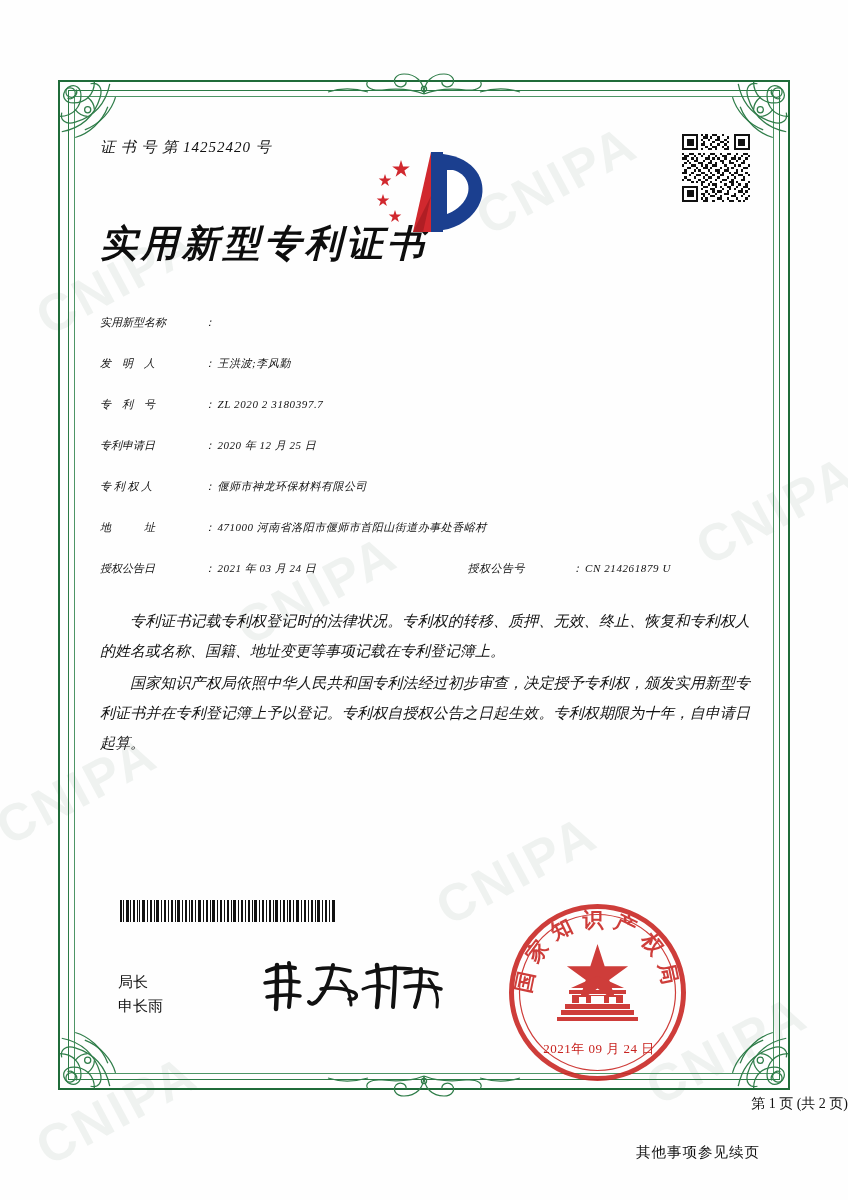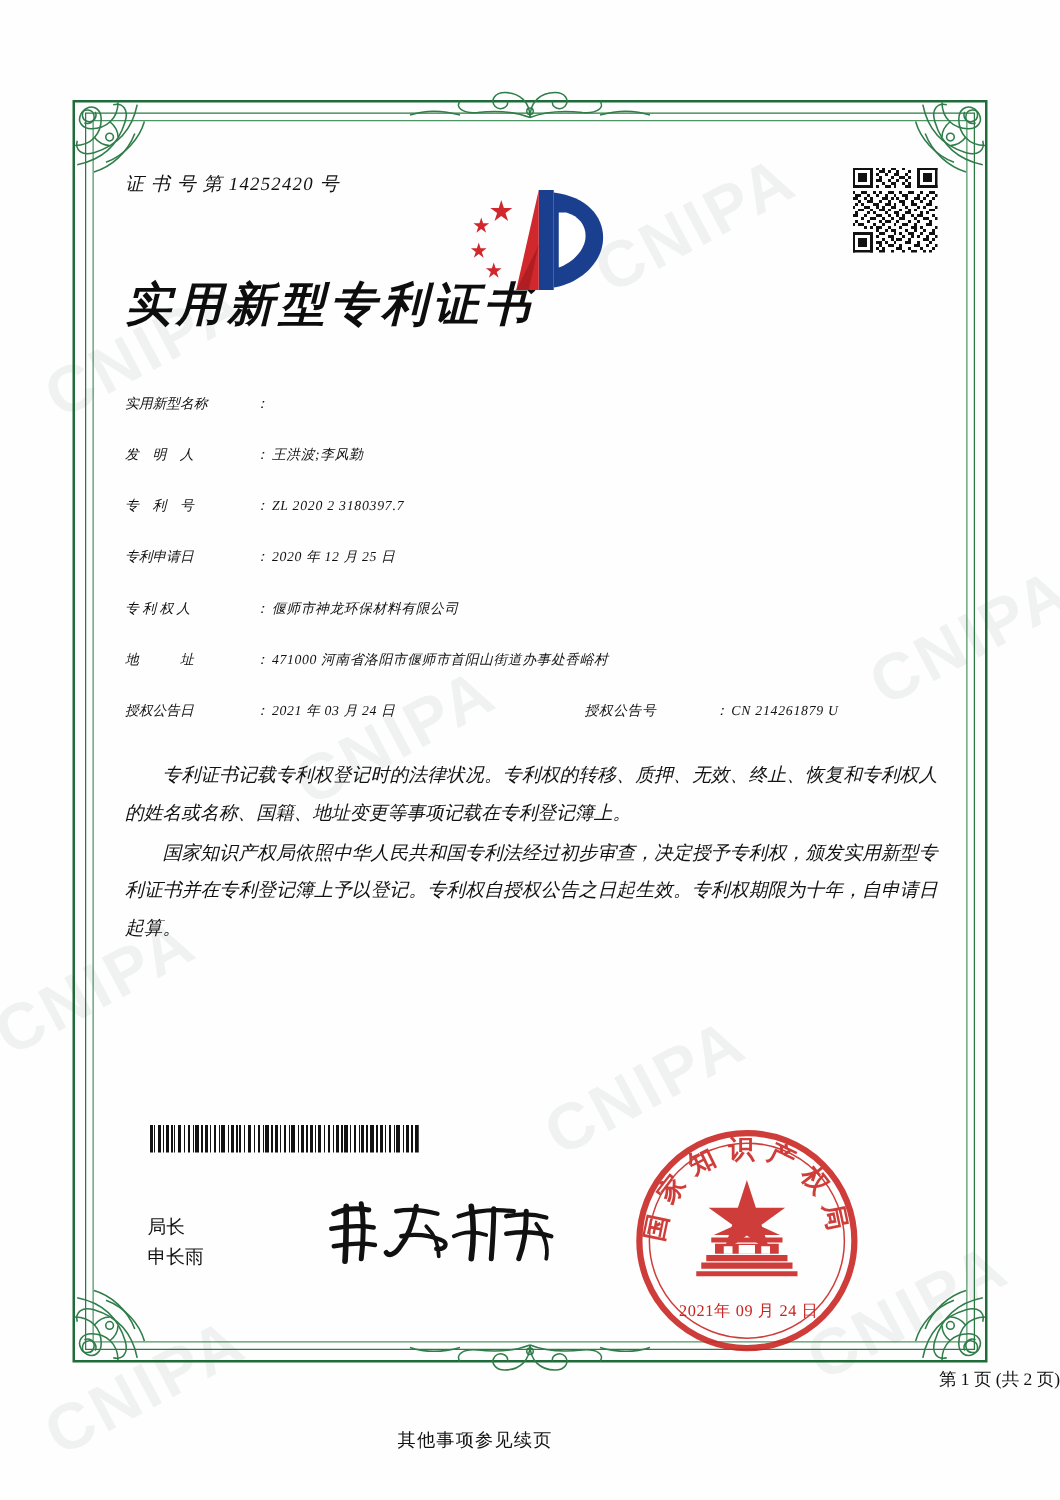--- a/index.html
+++ b/index.html
@@ -202,21 +202,21 @@
     width: 848px;
     text-align: right;
     font-size: 14px;
     color: #111;
   }
   #footer-note {
     position: absolute;
     left: 0;
     top: 1143px;
     width: 760px;
-    text-align: center;
+    text-align: right;
     font-size: 14.5px;
     color: #111;
     letter-spacing: 1px;
   }
 </style>
 </head>
 <body>
 
 <div id="page">
 

